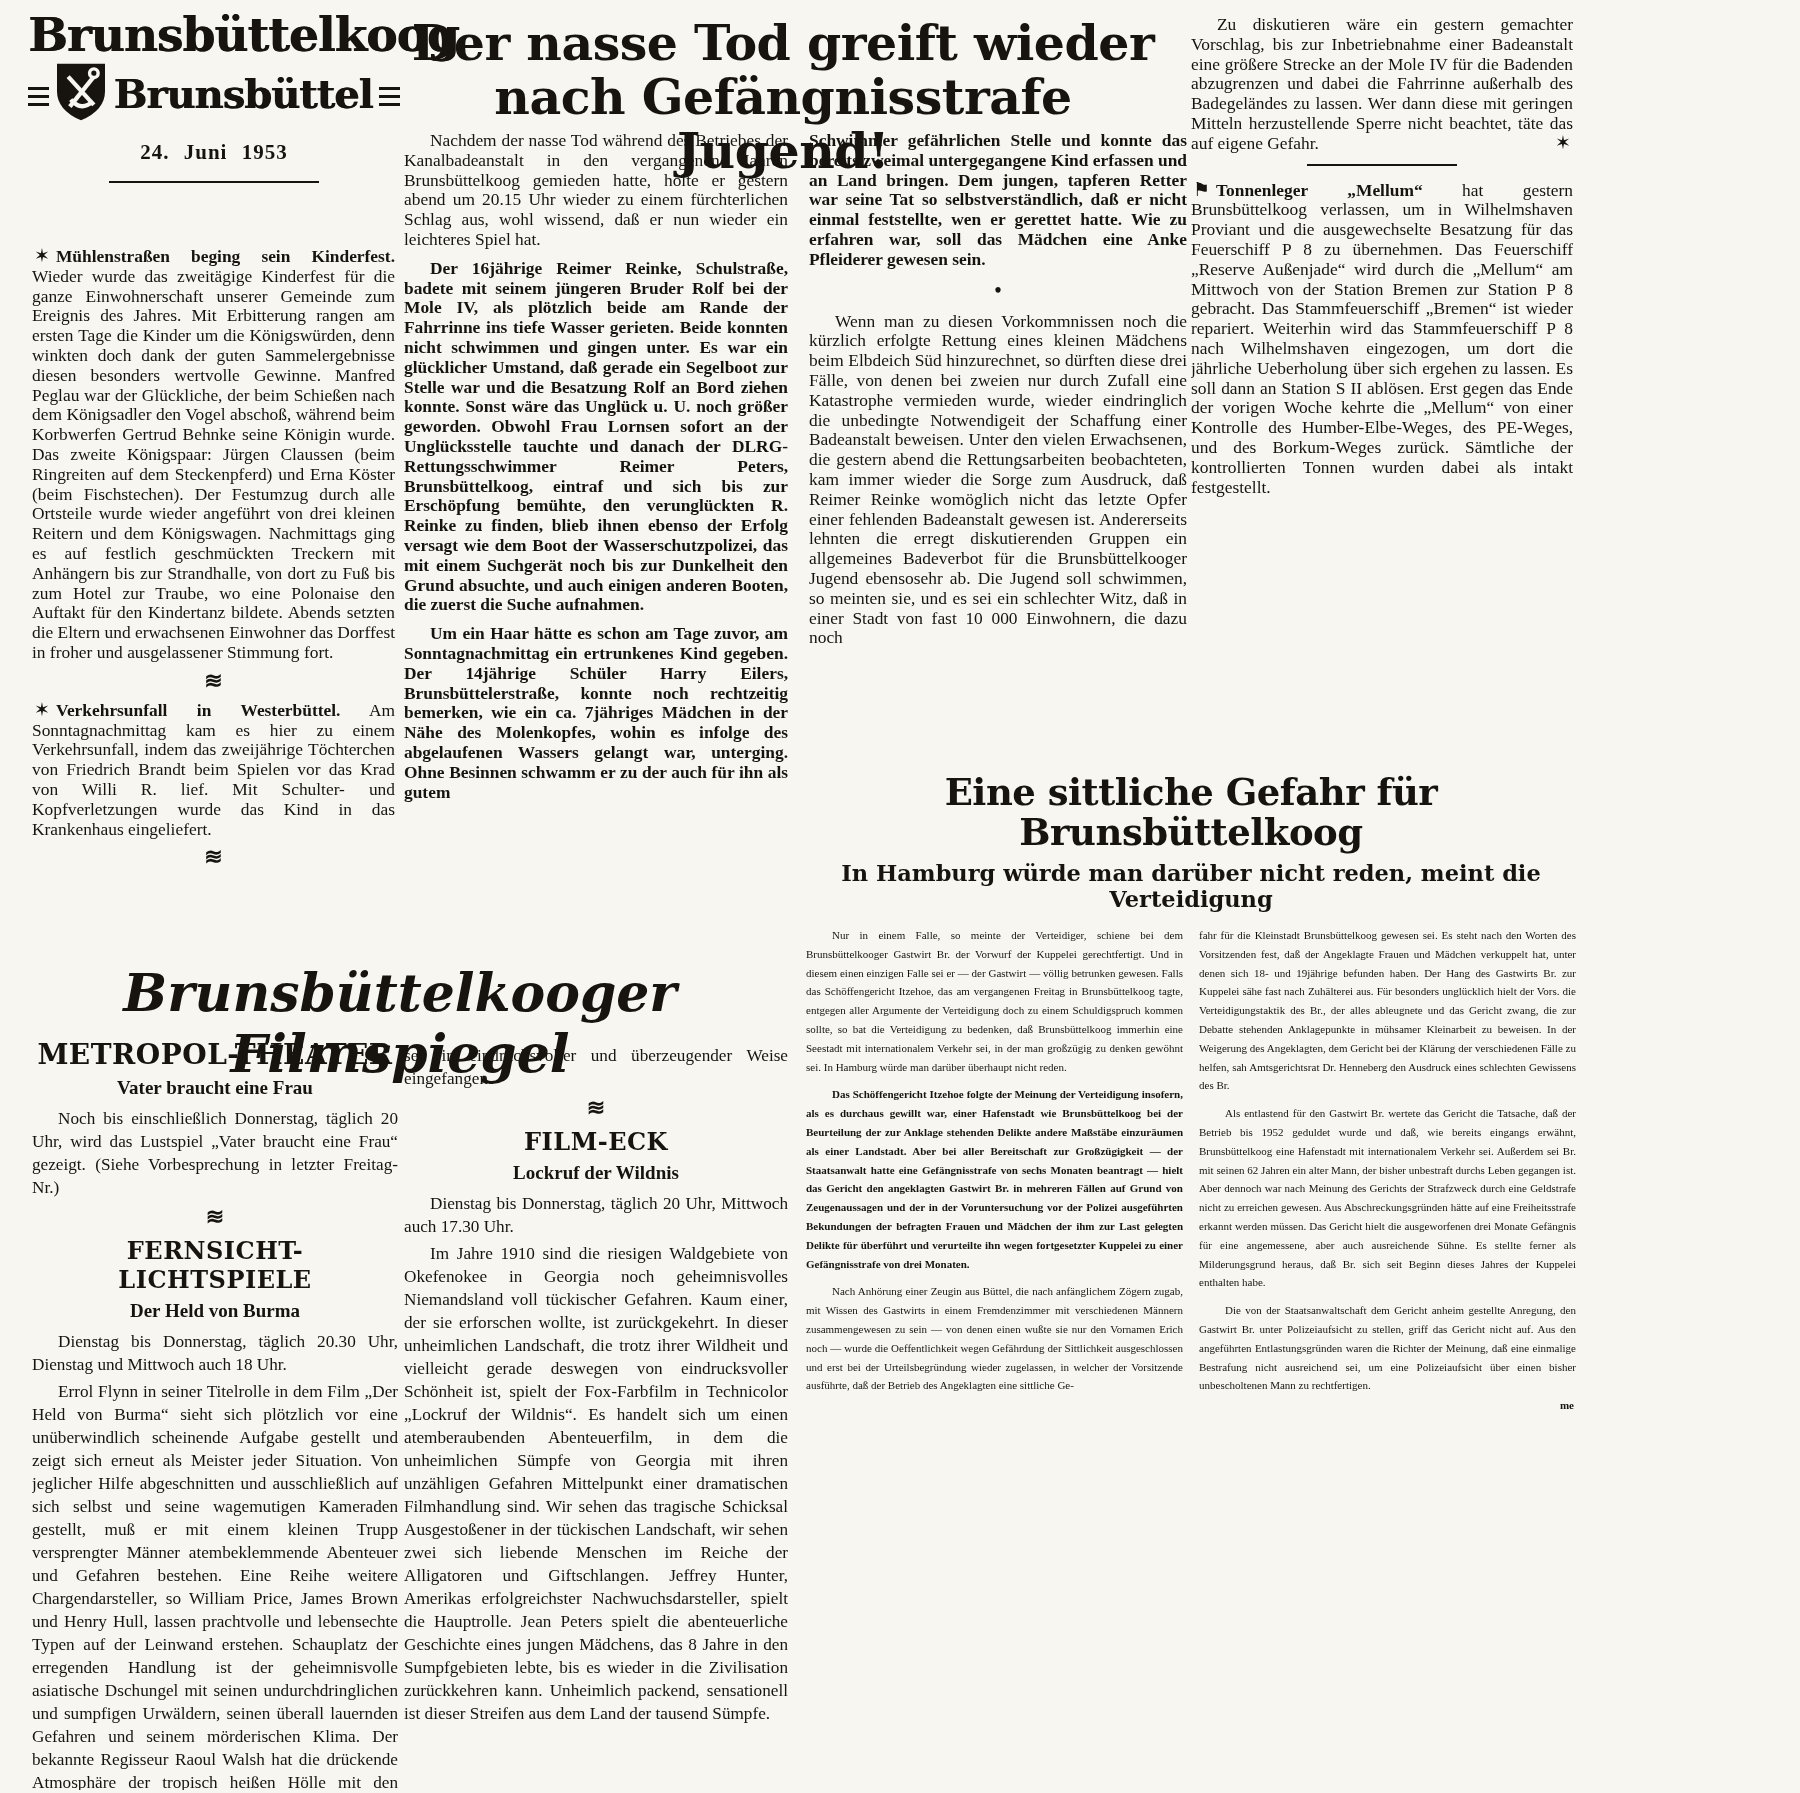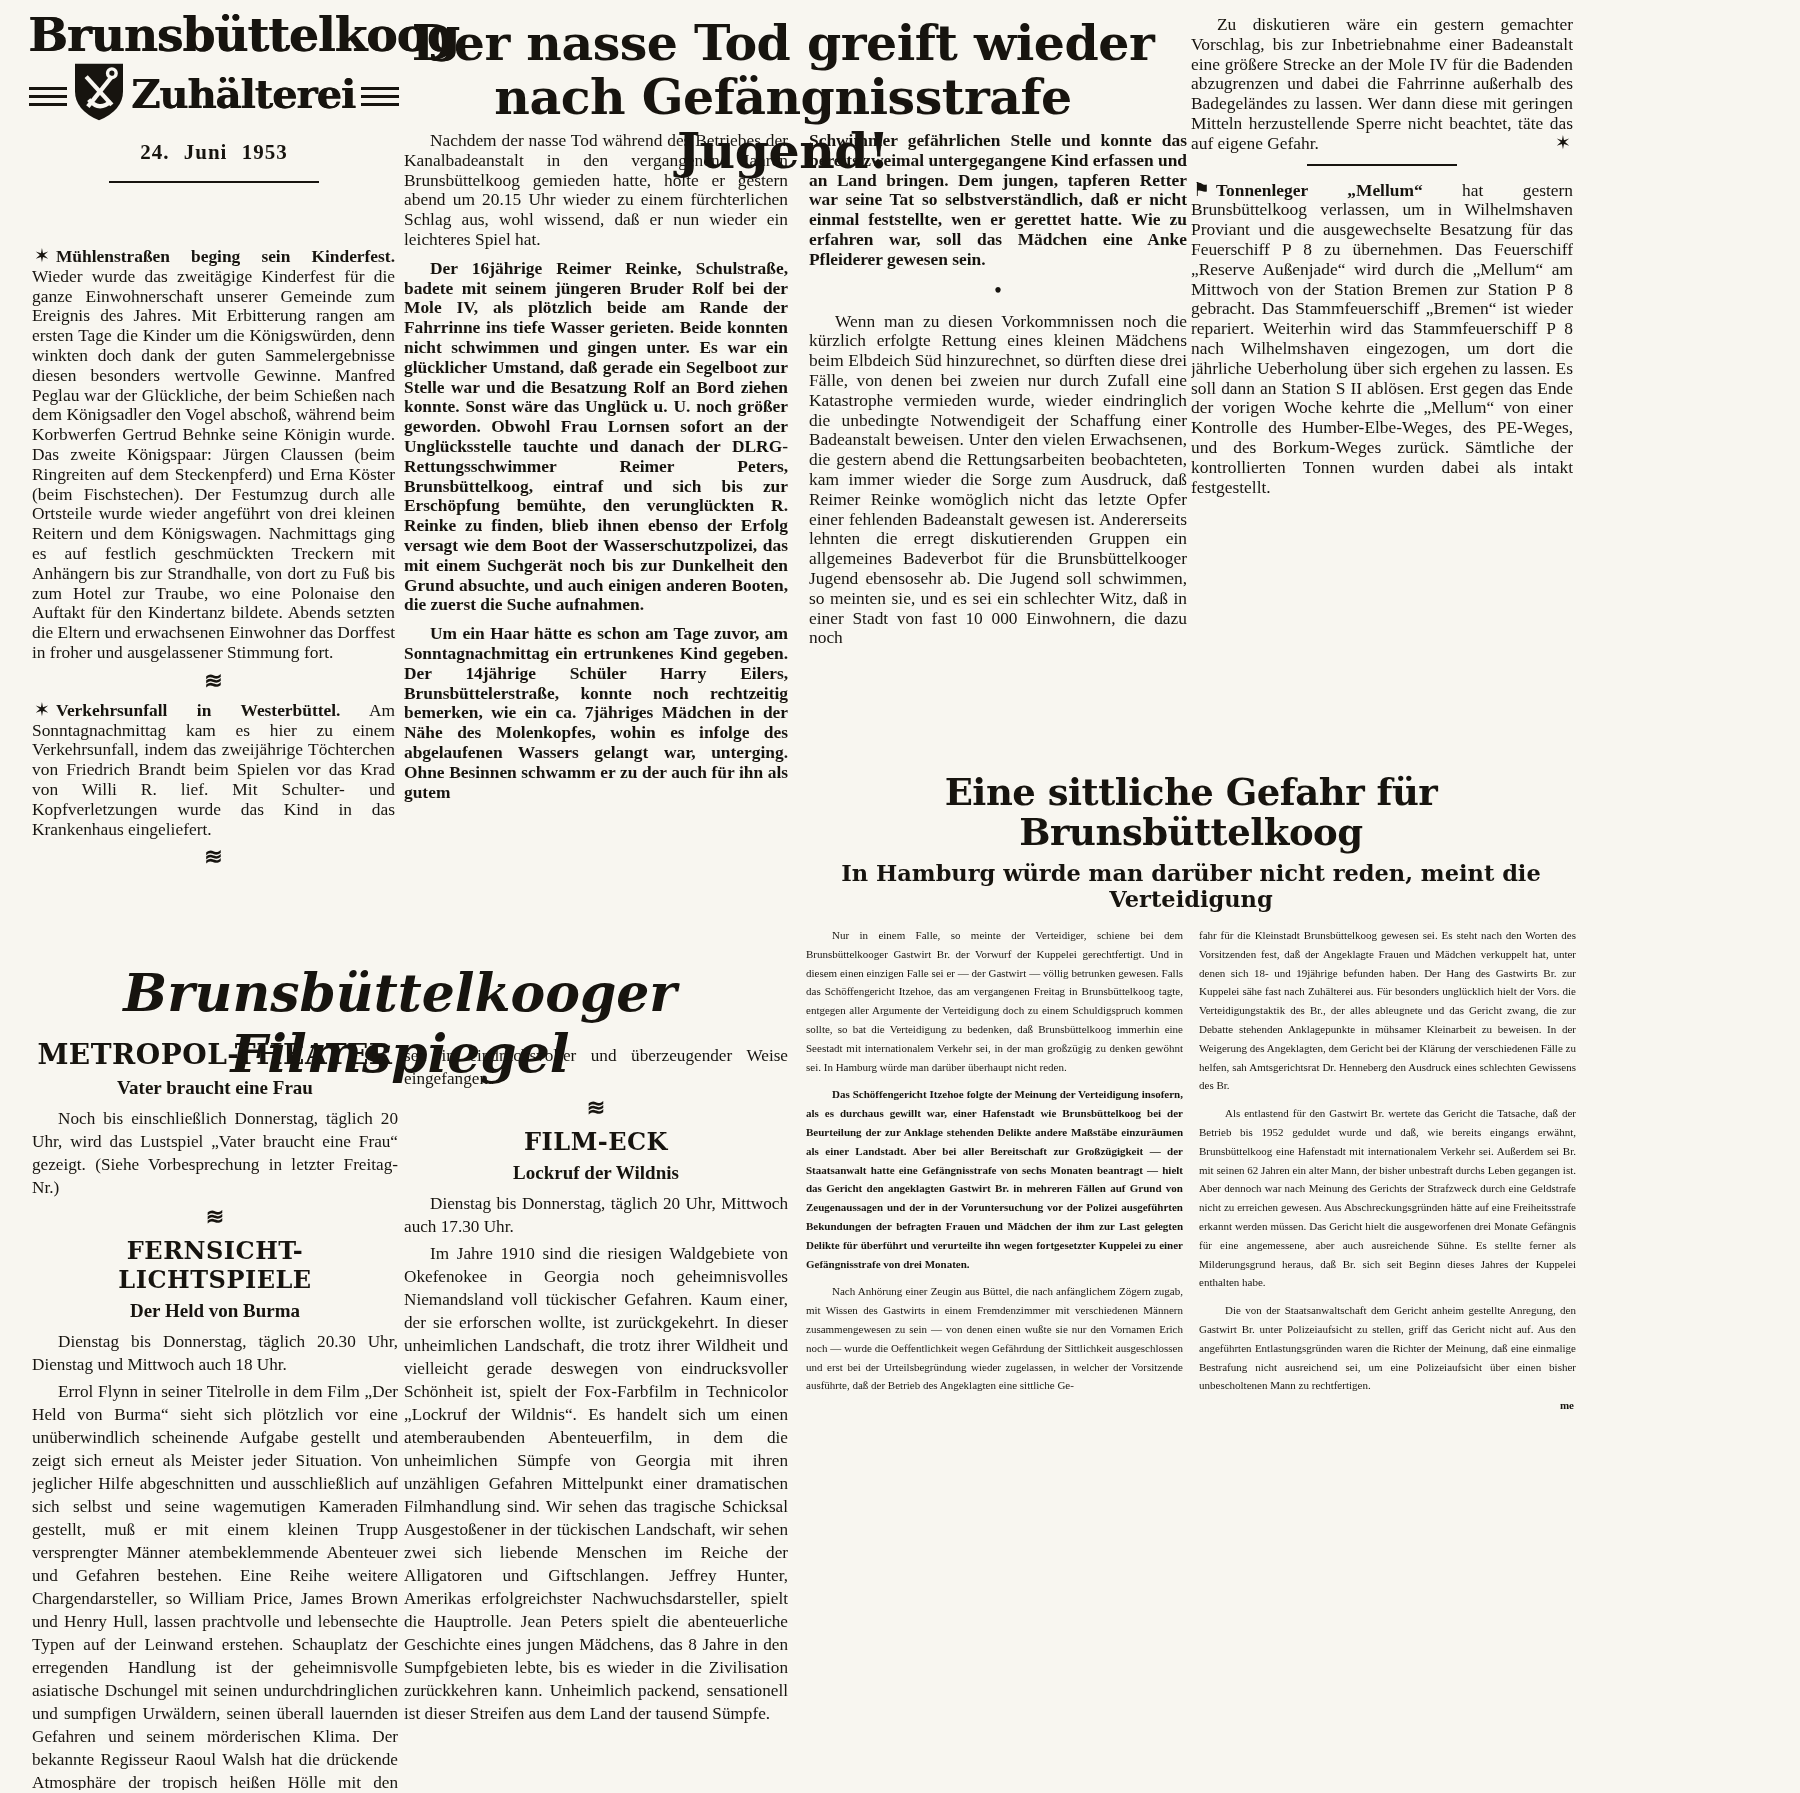--- a/index.html
+++ b/index.html
@@ -67,21 +67,21 @@
       <svg viewBox="0 0 60 70" width="52" height="60" aria-hidden="true">
         <path d="M2 2 h56 v32 q0 22 -28 34 q-28 -12 -28 -34 Z" fill="#17140f"></path>
         <g stroke="#f8f6f0" stroke-width="5" fill="none">
           <line x1="15" y1="17" x2="45" y2="50"></line>
           <line x1="45" y1="17" x2="17" y2="52"></line>
           <path d="M18 44 q12 14 26 2"></path>
         </g>
         <circle cx="45" cy="13" r="5" stroke="#f8f6f0" stroke-width="4" fill="none"></circle>
       </svg>
     </span>
-    <span class="t2">Zuhälterei</span>
+    <span class="t2">Brunsbüttel</span>
     <div class="ribbon"></div>
   </div>
   <div class="date">24. Juni 1953</div>
   <div class="rule"></div>
 </div>
 
 <div id="main-headline" class="abs">
   <div>Der nasse Tod greift wieder</div>
   <div>nach Gefängnisstrafe Jugend!</div>
 </div>

